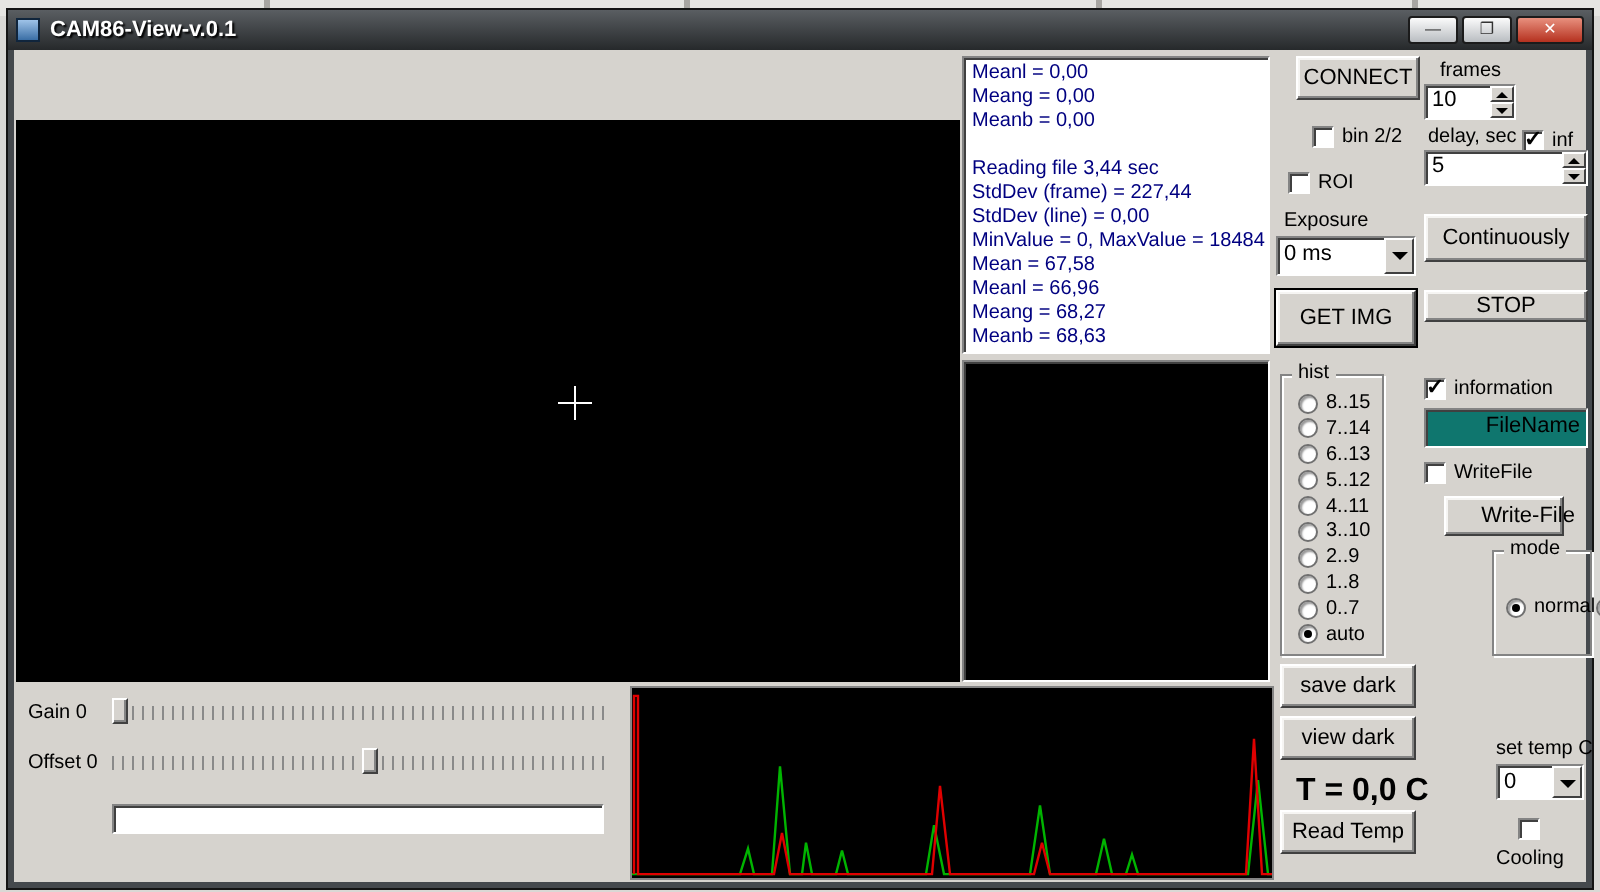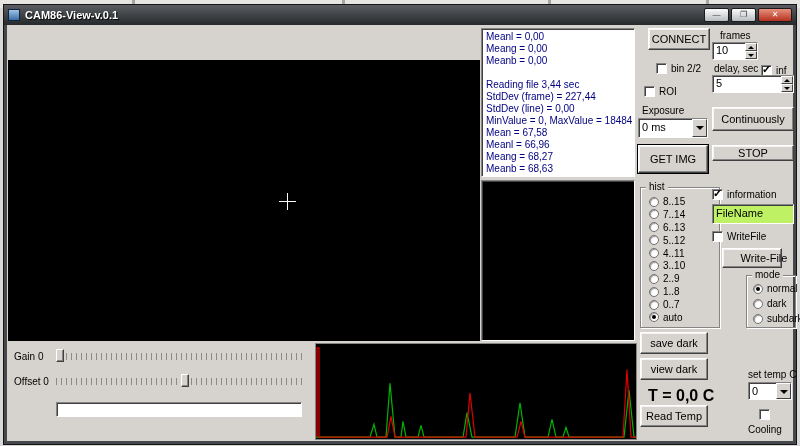--- a/index.html
+++ b/index.html
@@ -55,22 +55,22 @@
   .spin-btn { flex:1; background:#d6d3ce; border:1px solid; border-color:#fff #404040 #404040 #fff; position:relative; cursor:pointer; }
   .spin-btn.up::after { content:""; position:absolute; left:2px; top:2px; border-left:3px solid transparent; border-right:3px solid transparent; border-bottom:3px solid #000; }
   .spin-btn.down::after { content:""; position:absolute; left:2px; top:2px; border-left:3px solid transparent; border-right:3px solid transparent; border-top:3px solid #000; }
 
   .combo { position:absolute; background:#fff; border:1px solid; border-color:#848484 #fff #fff #848484;
     box-shadow:inset 1px 1px 0 #404040; display:flex; align-items:stretch; cursor:pointer; }
   .combo-val { flex:1; font-size:11px; padding:2px 3px; color:#000; overflow:hidden; white-space:nowrap; }
   .combo-btn { width:15px; flex:none; background:#d6d3ce; border:1px solid; border-color:#fff #404040 #404040 #fff; position:relative; }
   .combo-btn::after { content:""; position:absolute; left:3px; top:6px; border-left:4px solid transparent; border-right:4px solid transparent; border-top:4px solid #000; }
 
-  .textinput { position:absolute; background:#bef264; border:1px solid; border-color:#848484 #fff #fff #848484;
-    box-shadow:inset 1px 1px 0 #404040; font-size:11px; color:#000; padding:2px 3px; }
+  .textinput { position:absolute; background:#0f766e; border:1px solid; border-color:#848484 #fff #fff #848484;
+    box-shadow:inset 1px 1px 0 #404040; font-size:11px; color:#000; padding:2px 3px;text-align:right; }
 
   .slider { position:absolute; height:14px; }
   .slider .ticks { position:absolute; left:0; right:0; top:4px; height:7px;
     background:repeating-linear-gradient(to right, #8a8a8a 0, #8a8a8a 1px, transparent 1px, transparent 5px); }
   .slider .thumb { position:absolute; top:0; width:8px; height:13px; background:#d6d3ce;
     border:1px solid; border-color:#fff #404040 #404040 #fff; box-shadow:inset -1px -1px 0 #848484; cursor:pointer; }
 
   .progress { position:absolute; background:#fff; border:1px solid; border-color:#848484 #fff #fff #848484; box-shadow:inset 1px 1px 0 #404040; }
 
   .bottom-hist { position:absolute; background:#000; border:1px solid #848484; }
@@ -164,21 +164,21 @@
   <div class="combo" style="left:634px;top:113px;width:70px;height:20px;">
     <span class="combo-val">0 ms</span>
     <span class="combo-btn"></span>
   </div>
 
   <div class="btn3d default" style="left:634px;top:140px;width:70px;height:28px;">GET IMG</div>
 
   <div class="btn3d" style="left:708px;top:102px;width:82px;height:24px;">Continuously</div>
   <div class="btn3d" style="left:708px;top:140px;width:82px;height:16px;">STOP</div>
 
-  <div class="groupbox" style="left:636px;top:182px;width:80px;height:141px;padding:8px 0 0 8px;display:flex;flex-direction:column;justify-content:space-between;padding-bottom:4px;">
+  <div class="groupbox" style="left:636px;top:182px;width:52px;height:141px;padding:8px 0 0 8px;display:flex;flex-direction:column;justify-content:space-between;padding-bottom:4px;">
     <span class="gb-label">hist</span>
     <div class="radio">
         <span class="rdot"></span>
         <span>8..15</span>
       </div>
     <div class="radio">
         <span class="rdot"></span>
         <span>7..14</span>
       </div>
     <div class="radio">
@@ -219,21 +219,21 @@
     <span class="cbox checked"></span>
     <span>information</span>
   </label>
   <div class="textinput" style="left:708px;top:199px;width:82px;height:20px;">FileName</div>
   <label class="check" style="left:708px;top:226px;">
     <span class="cbox"></span>
     <span>WriteFile</span>
   </label>
   <div class="btn3d" style="left:718px;top:243px;width:60px;height:20px;padding-left:24px;">Write-File</div>
 
-  <div class="groupbox" style="left:742px;top:270px;width:50px;height:53px;padding:7px 0 3px 6px;display:flex;flex-direction:column;justify-content:space-between;">
+  <div class="groupbox" style="left:742px;top:270px;width:50px;height:53px;padding:7px 0 3px 6px;display:flex;flex-direction:row;justify-content:space-between;">
     <span class="gb-label">mode</span>
     <div class="radio">
         <span class="rdot selected"></span>
         <span>normal</span>
       </div>
     <div class="radio">
         <span class="rdot"></span>
         <span>dark</span>
       </div>
     <div class="radio">

